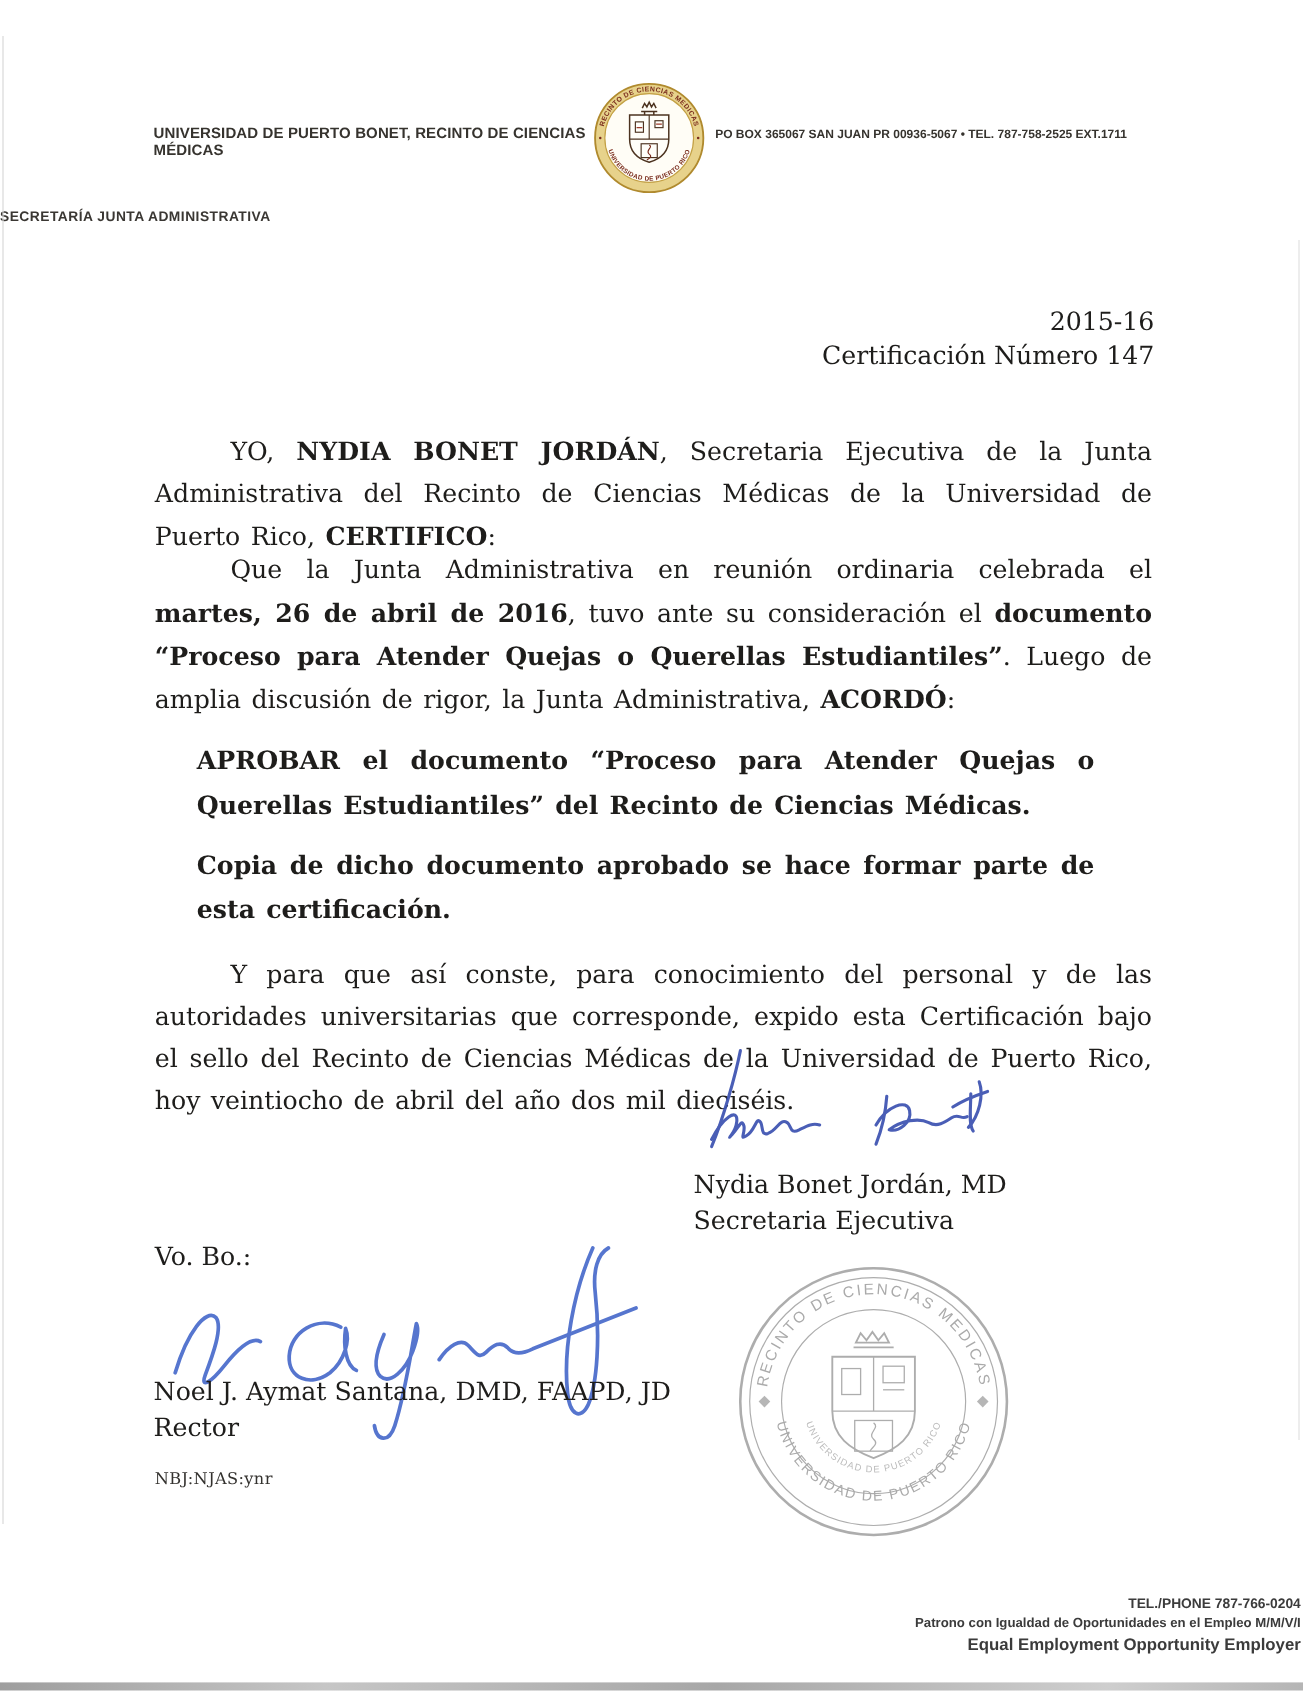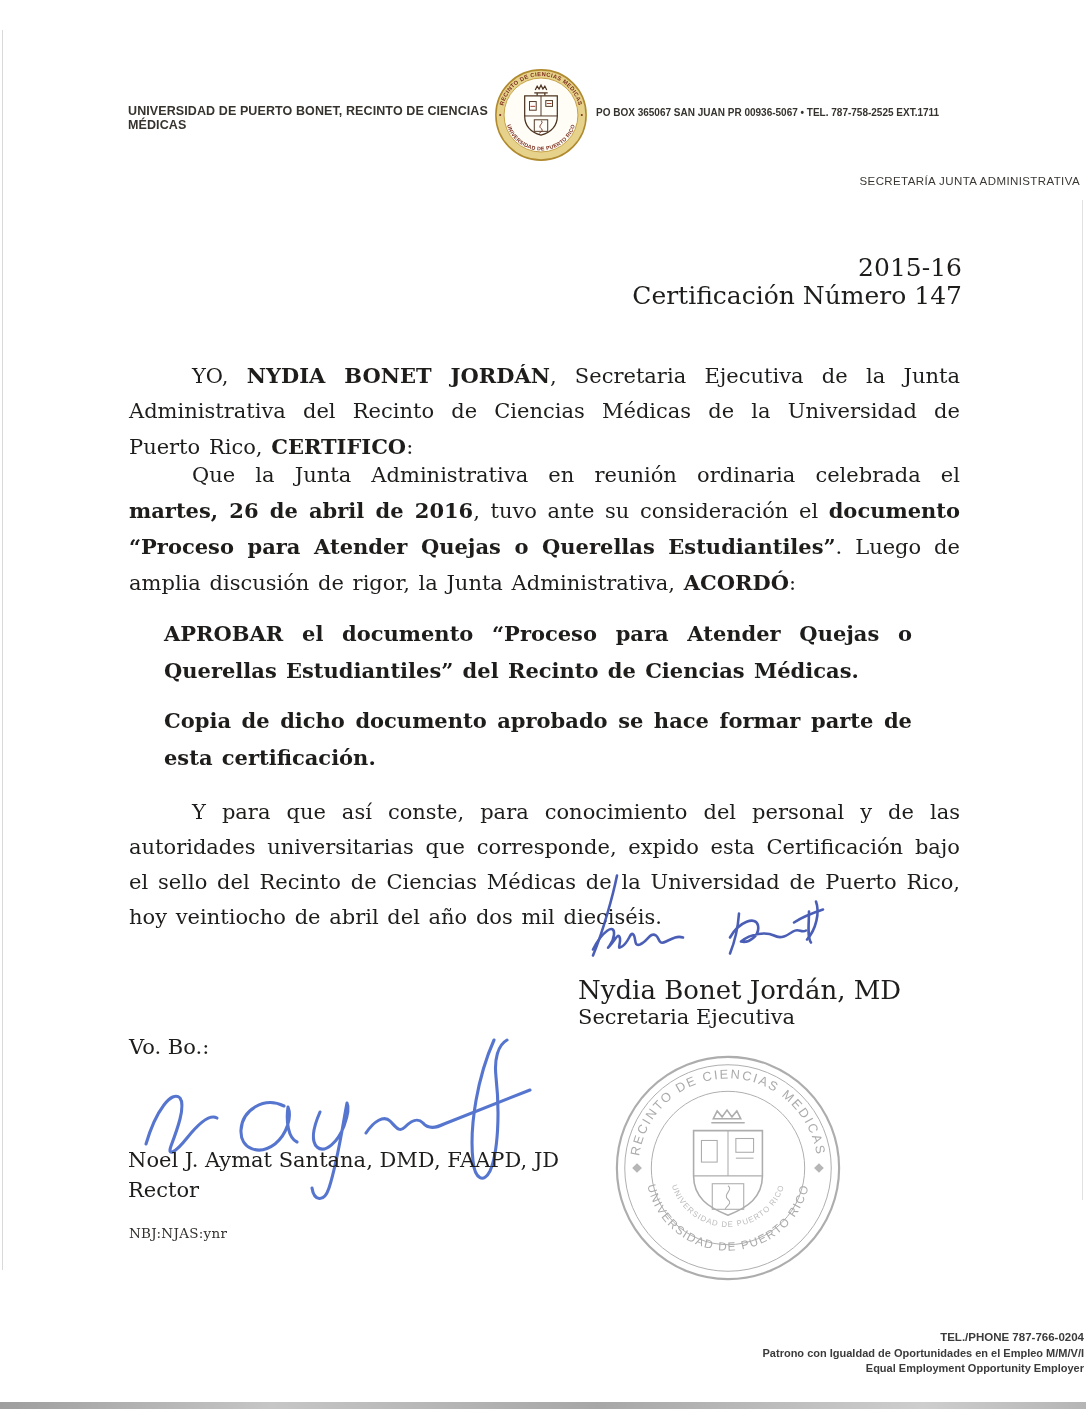--- a/index.html
+++ b/index.html
@@ -7,60 +7,60 @@
         font-family:"DejaVu Serif","Liberation Serif",serif;color:#1e1d1b;overflow:hidden;}
 
   
   .hdr-left{position:absolute;left:128px;top:104px;width:372px;
             font-family:"Liberation Sans",sans-serif;font-size:12.5px;font-weight:700;
             color:#36332e;letter-spacing:.1px;}
   .hdr-right{position:absolute;left:596px;top:107px;width:400px;
              font-family:"Liberation Sans",sans-serif;font-size:10px;font-weight:600;
              color:#36332e;}
   .logo{position:absolute;left:493px;top:67px;width:96px;height:96px;}
-  .office{position:absolute;left:0;top:175px;width:1080px;text-align:right;
-          font-family:"Liberation Sans",sans-serif;font-size:11.5px;font-weight:400;
+  .office{position:absolute;left:0;top:175px;width:1080px;text-align:left;
+          font-family:"Liberation Sans",sans-serif;font-size:11.5px;font-weight:700;
           letter-spacing:.4px;color:#3a3733;}
 
   
   .cert-head{position:absolute;left:560px;top:254px;width:402px;text-align:right;
-             font-size:25px;line-height:28px;}
+             font-size:21px;line-height:28px;}
 
   
   .para{position:absolute;left:129px;width:831px;font-size:21px;line-height:35px;
         text-align:justify;word-spacing:2px;}
   .indent{text-indent:63px;}
   .p1{top:337px;}
   .p2{top:437px;}
   .res{position:absolute;left:164px;width:748px;font-size:21px;line-height:37px;
        font-weight:700;text-align:justify;word-spacing:2px;}
   .res1{top:594px;}
   .res2{top:681px;}
   .closing{top:774px;}
   .b{font-weight:700;}
 
   
   .sig-nydia{position:absolute;left:573px;top:864px;width:255px;height:108px;}
-  .sec-name{position:absolute;left:578px;top:975px;font-size:26px;}
+  .sec-name{position:absolute;left:578px;top:975px;font-size:21px;}
   .sec-title{position:absolute;left:578px;top:1005px;font-size:21px;}
   .vobo{position:absolute;left:129px;top:1035px;font-size:21px;}
   .sig-noel{position:absolute;left:126px;top:1030px;width:436px;height:176px;}
   .rector-name{position:absolute;left:128px;top:1148px;font-size:21px;}
   .rector-title{position:absolute;left:128px;top:1178px;font-size:21px;}
   .refcode{position:absolute;left:129px;top:1225px;font-size:13.5px;letter-spacing:.3px;color:#33312e;}
 
   
   .emb-seal{position:absolute;left:610px;top:1050px;width:236px;height:236px;opacity:.72;}
 
   
   .footer{position:absolute;left:60px;top:1331px;width:1024px;text-align:right;
           font-family:"Liberation Sans",sans-serif;color:#3b3b3b;}
   .footer .f1{font-size:11.5px;font-weight:700;}
   .footer .f2{font-size:11px;font-weight:600;margin-top:4px;}
-  .footer .f3{font-size:11px;font-weight:600;margin-top:3px;}
+  .footer .f3{font-size:14px;font-weight:600;margin-top:3px;}
 
   
   .edge-left{position:absolute;left:2px;top:30px;width:1px;height:1240px;background:#d9d9d9;}
   .edge-right{position:absolute;right:3px;top:200px;width:1px;height:1000px;background:#e2e2e2;}
   .bottom-band{position:absolute;left:0;bottom:0;width:100%;height:7px;
                background:linear-gradient(90deg,#9e9e9e,#c6c6c6 25%,#a7a7a7 55%,#cecece 85%,#b5b5b5);}
 </style>
 </head>
 <body>
 

